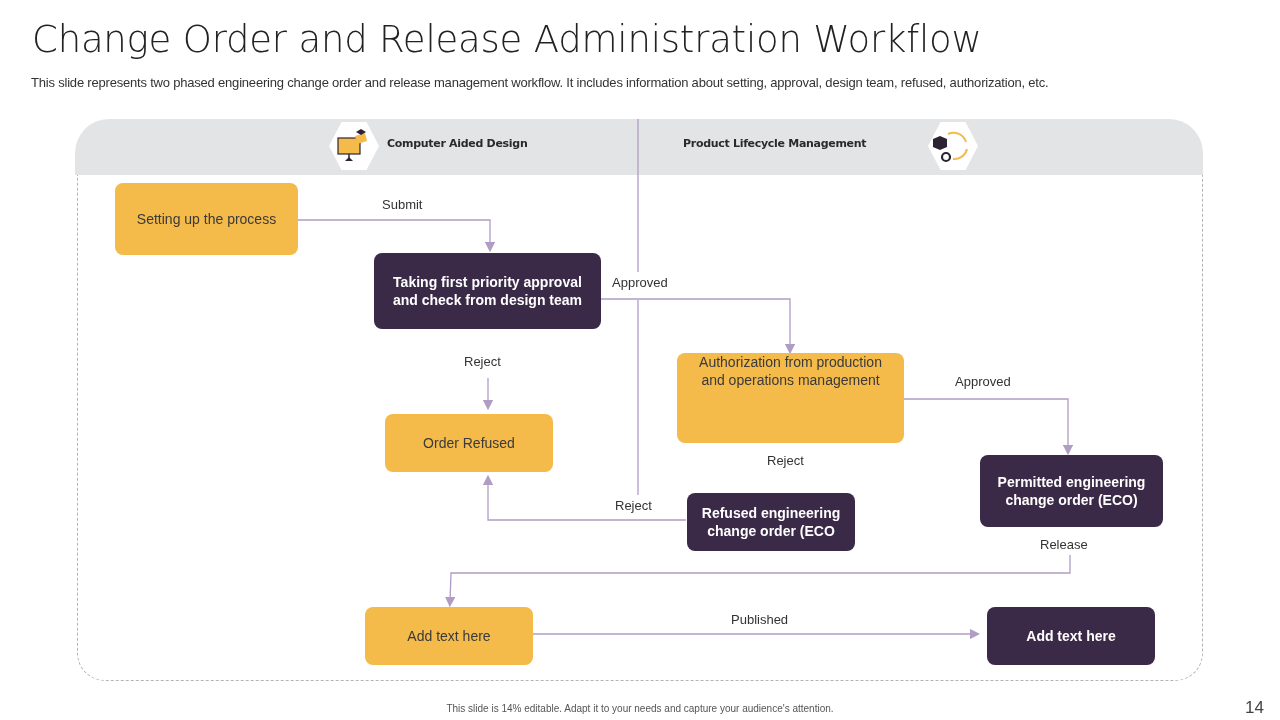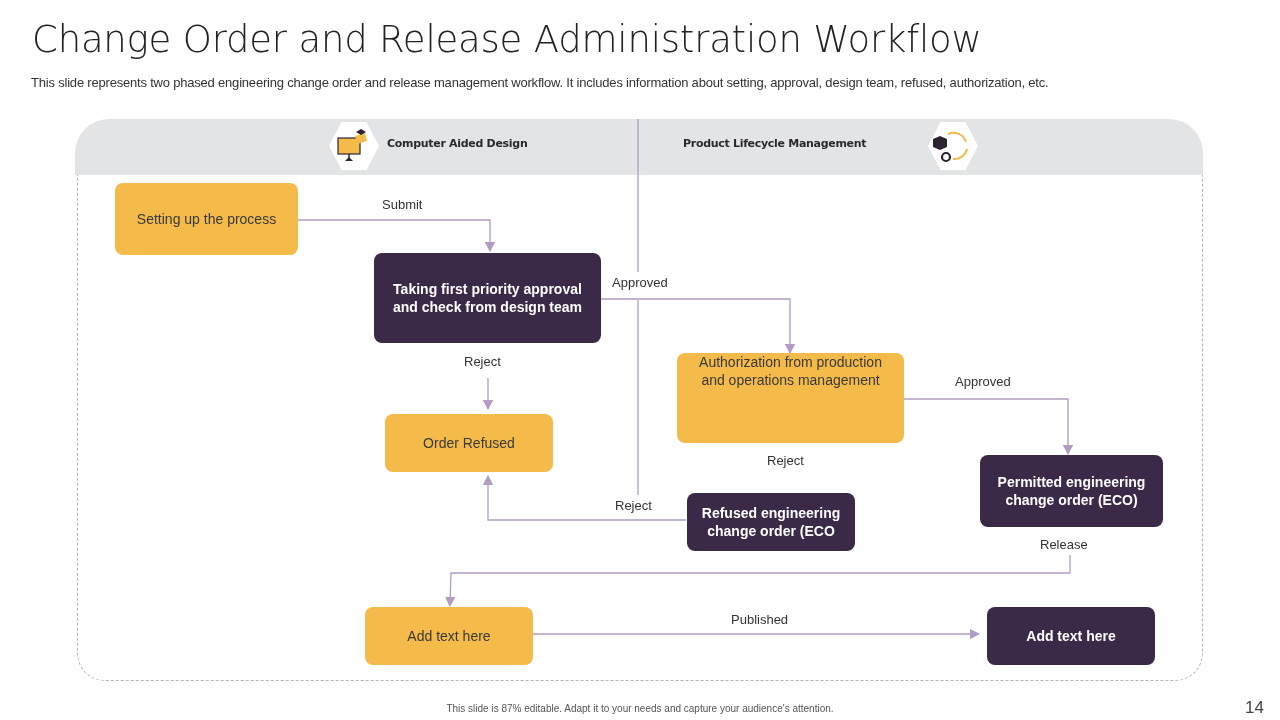--- a/index.html
+++ b/index.html
@@ -67,31 +67,31 @@
     <polyline points="601,299 790,299 790,349" marker-end="url(#arr)"></polyline>
     <polyline points="488,378 488,405" marker-end="url(#arr)"></polyline>
     <polyline points="904,399 1068,399 1068,450" marker-end="url(#arr)"></polyline>
     <polyline points="686,520 488,520 488,480" marker-end="url(#arr)"></polyline>
     <polyline points="1070,555 1070,573 451,573 450,602" marker-end="url(#arr)"></polyline>
     <polyline points="533,634 975,634" marker-end="url(#arr)"></polyline>
   </g>
 </svg>
 
 <div class="box yellow" style="left:115px; top:183px; width:183px; height:72px;">Setting up the process</div>
-<div class="box dark" style="left:374px; top:253px; width:227px; height:90px; padding:0 12px;">Taking first priority approval and check from design team</div>
+<div class="box dark" style="left:374px; top:253px; width:227px; height:76px; padding:0 12px;">Taking first priority approval and check from design team</div>
 <div class="box yellow" style="left:385px; top:414px; width:168px; height:58px;">Order Refused</div>
 <div class="box yellow" style="left:677px; top:353px; width:227px; height:90px; align-items:flex-start; ">Authorization  from production and operations management</div>
 <div class="box dark" style="left:687px; top:493px; width:168px; height:58px; padding:0 8px;">Refused engineering change order (ECO</div>
 <div class="box dark" style="left:980px; top:455px; width:183px; height:72px; padding:0 16px;">Permitted engineering change order (ECO)</div>
 <div class="box yellow" style="left:365px; top:607px; width:168px; height:58px;">Add text here</div>
 <div class="box dark" style="left:987px; top:607px; width:168px; height:58px;">Add  text here</div>
 
 <div class="lbl" style="left:382px; top:197px;">Submit</div>
 <div class="lbl" style="left:612px; top:275px;">Approved</div>
 <div class="lbl" style="left:464px; top:354px;">Reject</div>
 <div class="lbl" style="left:955px; top:374px;">Approved</div>
 <div class="lbl" style="left:767px; top:453px;">Reject</div>
 <div class="lbl" style="left:615px; top:498px;">Reject</div>
 <div class="lbl" style="left:1040px; top:537px;">Release</div>
 <div class="lbl" style="left:731px; top:612px;">Published</div>
 
-<div class="footer">This slide is 87% editable.  Adapt it to your needs and capture your audience's attention.</div>
+<div class="footer">This slide is 14% editable.  Adapt it to your needs and capture your audience's attention.</div>
 <div class="page-num">14</div>
 
 </body></html>

